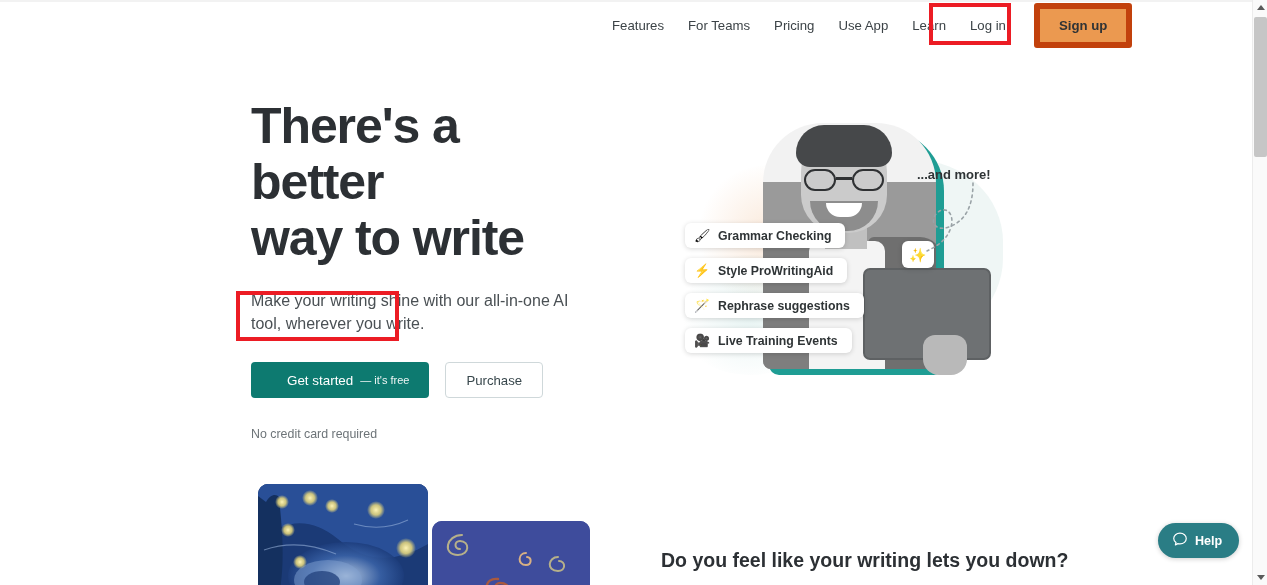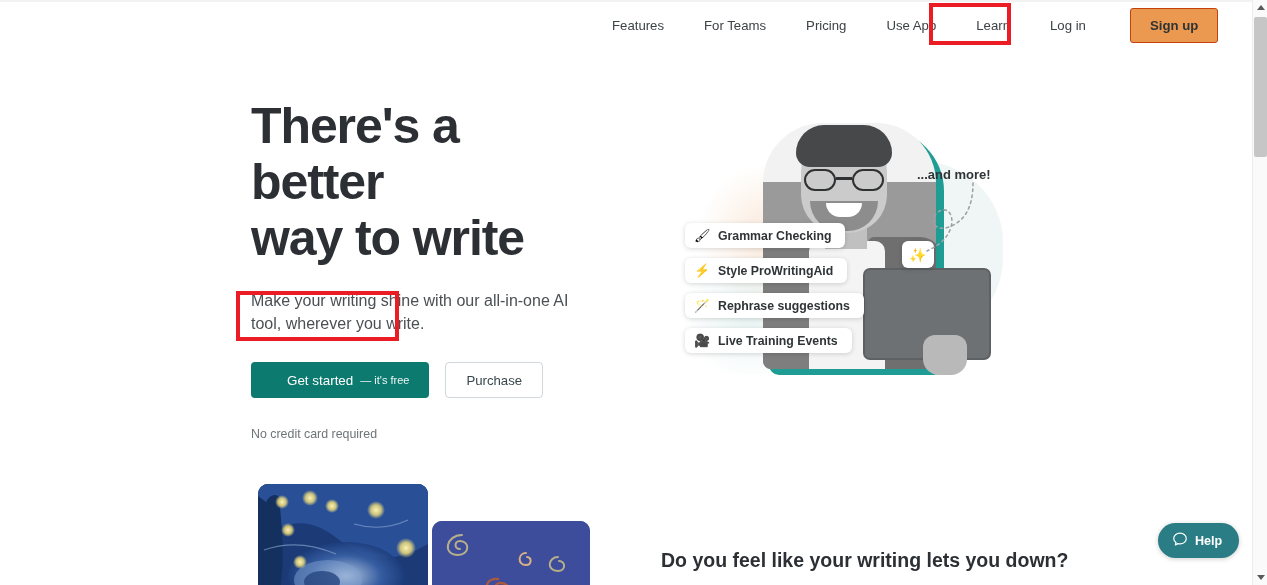--- a/index.html
+++ b/index.html
@@ -65,42 +65,42 @@
     letter-spacing: -0.2px;
     white-space: nowrap;
   }
 
   .nav {
     position: absolute;
     left: 600px; top: 0;
     height: 50px;
     display: flex;
     align-items: center;
-    gap: 16px;
+    gap: 0px;
   }
   .nav-link {
     font-size: 13.2px;
     color: #3c4347;
     padding: 6px 12px;
     white-space: nowrap;
     cursor: pointer;
     text-decoration: none;
   }
   .signup-wrap {
     position: relative;
     margin-left: 16px;
   }
   .signup-btn {
     display: block;
     background: #eb9950;
     color: #2f3335;
     font-size: 13.2px;
     font-weight: bold;
     padding: 9px 19px;
-    border: 1px solid #c2410c;
+    border: 6px solid #c2410c;
     border-radius: 3px;
     cursor: pointer;
     white-space: nowrap;
   }
   
   .annot {
     position: absolute;
     border: 3px solid #ec1c24;
     pointer-events: none;
     background: transparent;

